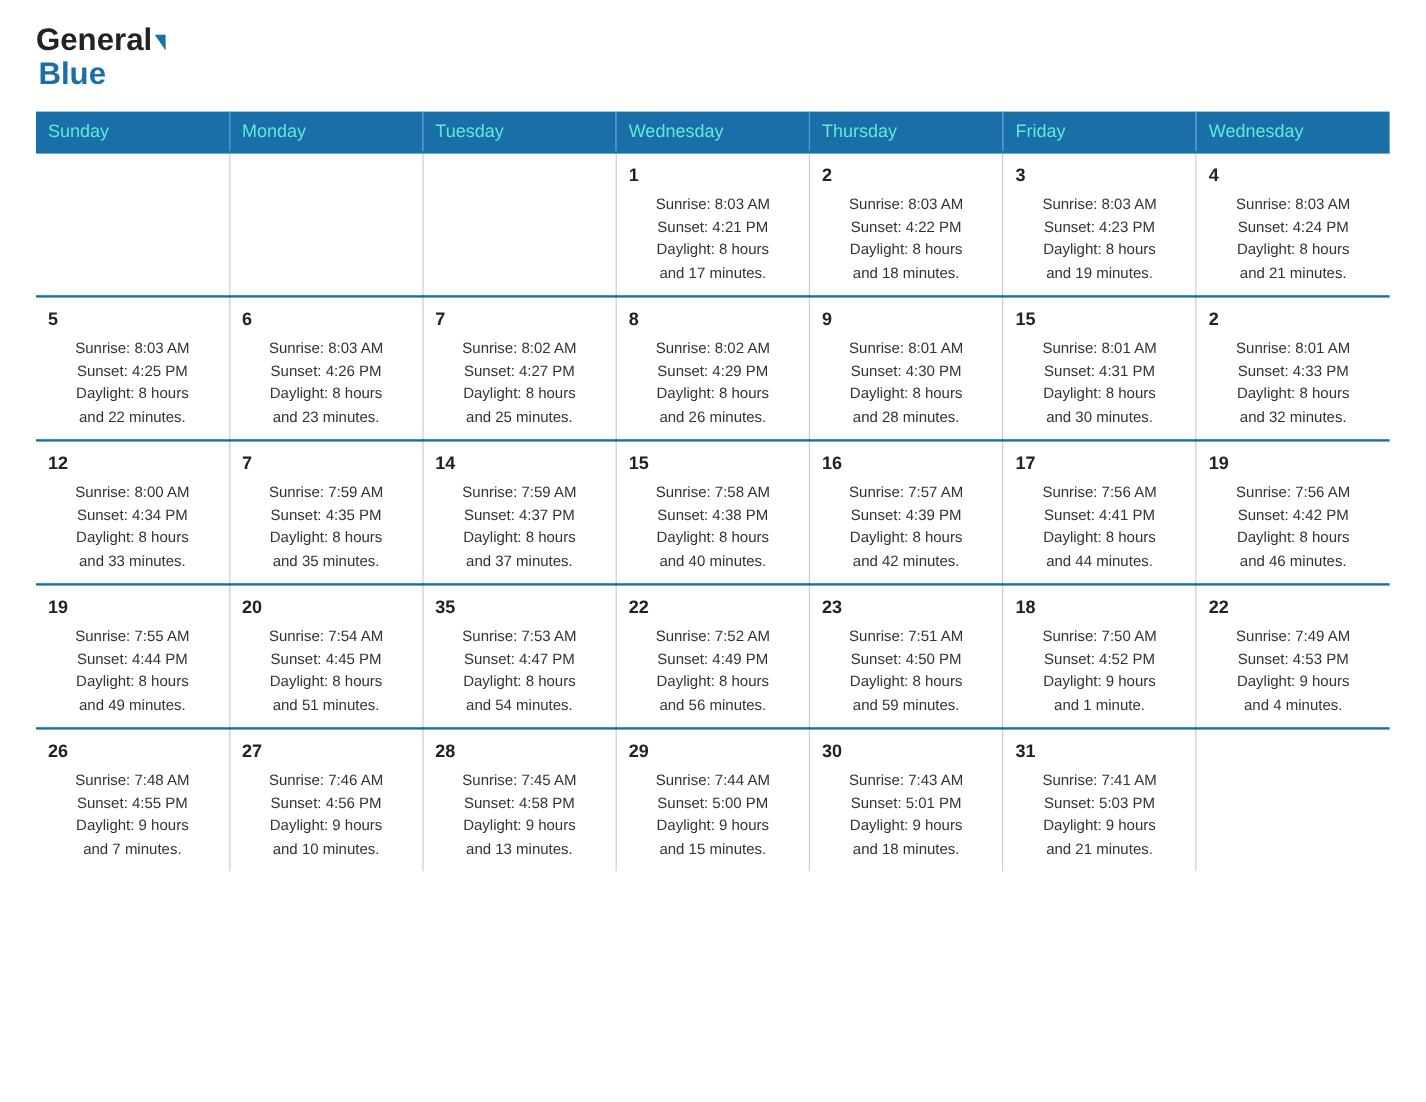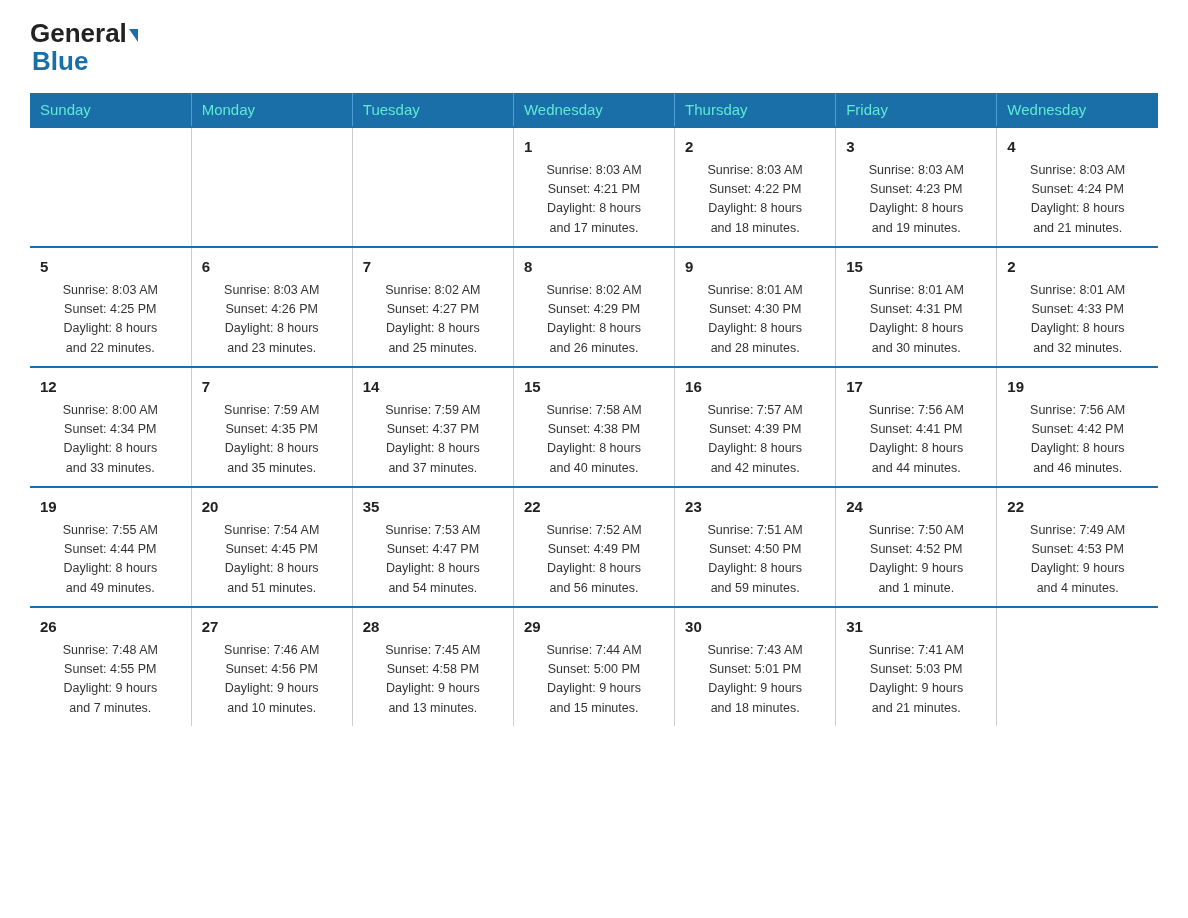--- a/index.html
+++ b/index.html
@@ -228,21 +228,21 @@
         </td>
         <td>
           <span class="day-number">22</span>
           <div class="day-info">Sunrise: 7:52 AM<br>Sunset: 4:49 PM<br>Daylight: 8 hours<br>and 56 minutes.</div>
         </td>
         <td>
           <span class="day-number">23</span>
           <div class="day-info">Sunrise: 7:51 AM<br>Sunset: 4:50 PM<br>Daylight: 8 hours<br>and 59 minutes.</div>
         </td>
         <td>
-          <span class="day-number">24</span>
+          <span class="day-number">18</span>
           <div class="day-info">Sunrise: 7:50 AM<br>Sunset: 4:52 PM<br>Daylight: 9 hours<br>and 1 minute.</div>
         </td>
         <td>
           <span class="day-number">22</span>
           <div class="day-info">Sunrise: 7:49 AM<br>Sunset: 4:53 PM<br>Daylight: 9 hours<br>and 4 minutes.</div>
         </td>
       </tr>
       <tr>
         <td>
           <span class="day-number">26</span>

